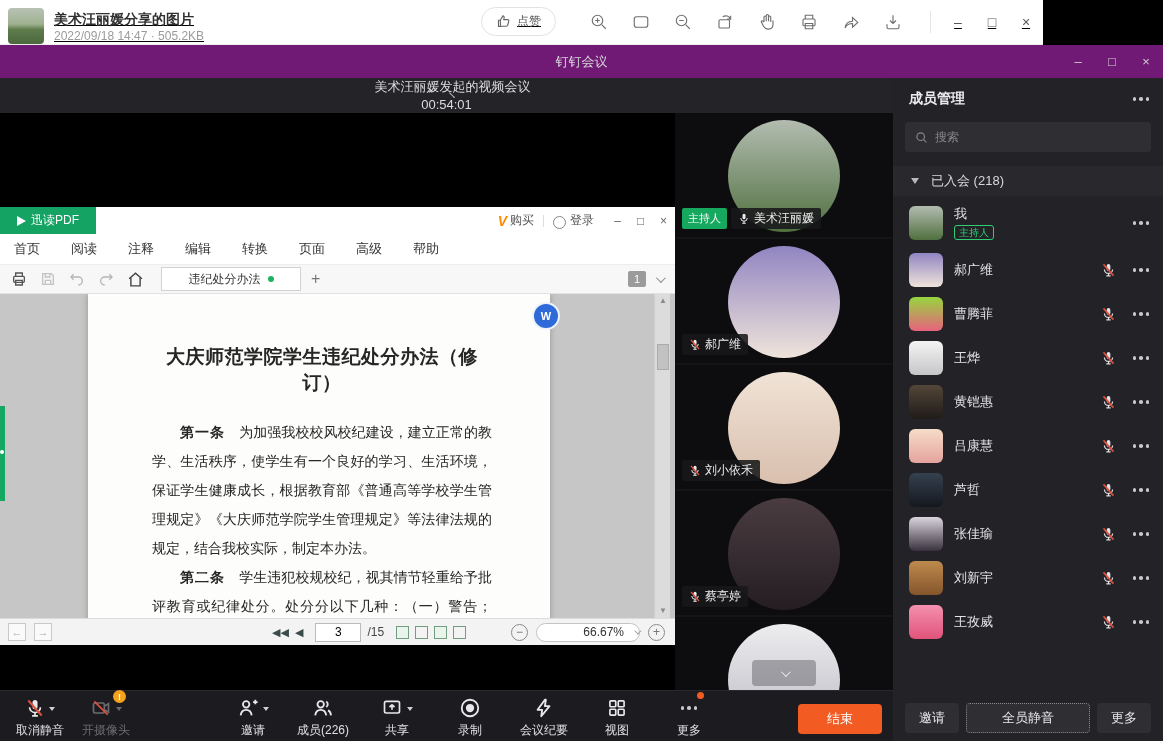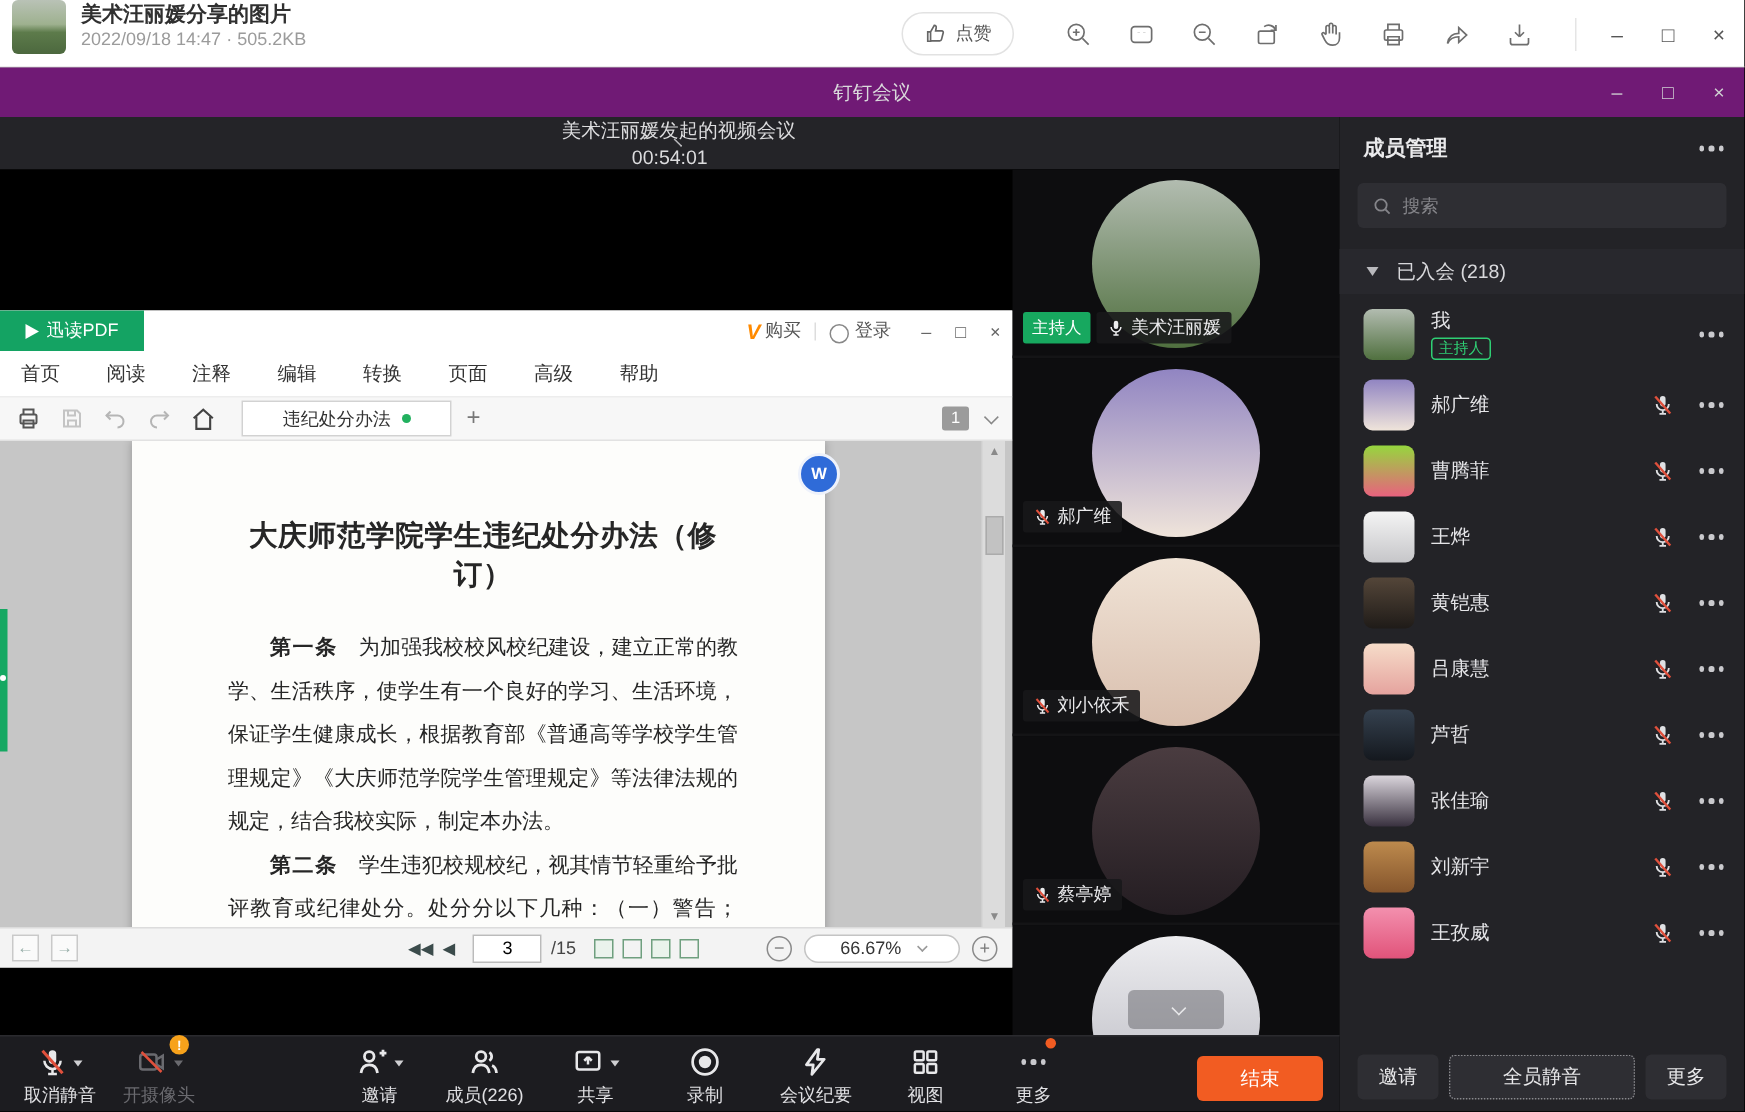--- a/index.html
+++ b/index.html
@@ -1,22 +1,22 @@
 <!DOCTYPE html>
 <html><head>
 <meta charset="utf-8">
 <style>
   * { margin:0; padding:0; box-sizing:border-box; }
   html,body { width:1163px; height:741px; overflow:hidden; background:#000;
     font-family:"Liberation Sans","DejaVu Sans",sans-serif; }
   #app { position:relative; width:1163px; height:741px; background:#000; }
 
   
-  .imgbar { position:absolute; left:0; top:0; width:1163px; height:45px; background:#fff;
-    border-bottom:1px solid #ececec; display:flex; align-items:flex-start; }
+  .imgbar { position:absolute; left:0; top:0; width:1043px; height:45px; background:#fff;
+    border-bottom:1px solid #ececec; display:flex; align-items:flex-end;text-decoration:underline; }
   .imgbar .thumb { width:36px; height:36px; border-radius:4px; margin-left:8px;
     background:linear-gradient(180deg,#b9c2b6 0%,#9eb18f 45%,#5d7b4b 60%,#4c683e 100%); }
   .imgbar .titles { margin-left:10px; }
   .imgbar .t1 { font-size:14px; font-weight:bold; color:#303030; line-height:18px; }
   .imgbar .t2 { font-size:12px; color:#9b9b9b; line-height:16px; }
   .imgbar .right { margin-left:auto; display:flex; align-items:center; }
   .like-pill { display:flex; align-items:center; gap:6px; border:1px solid #e2e2e2; border-radius:15px;
     height:29px; padding:0 14px; color:#555; font-size:12px; margin-right:22px; background:#fff; cursor:pointer; }
   .ibtn { width:20px; height:20px; margin:0 11px; display:flex; align-items:center; justify-content:center; }
   .ibtn svg { stroke:#6e6e6e; fill:none; stroke-width:1.5; }
@@ -96,21 +96,21 @@
   .tri { color:#3b4b4b; font-size:11px; margin-right:6px; }
   .pageinput { width:46px; height:19px; border:1px solid #bbb; text-align:center; font-size:12px;
     margin:0 6px; background:#fff; }
   .viewics { display:flex; gap:6px; margin-left:12px; }
   .vic { width:13px; height:13px; border:1.4px solid #6f9f7f; background:#eaf3ec; }
   .vic.alt { background:transparent; }
   .zoomctl { position:absolute; right:10px; display:flex; align-items:center; gap:8px; }
   .zcirc { width:17px; height:17px; border:1.4px solid #8a8a8a; border-radius:50%; color:#777;
     display:flex; align-items:center; justify-content:center; font-size:12px; line-height:1; }
   .zoompill { width:104px; height:19px; border:1px solid #c4c4c4; border-radius:10px; background:#fff;
-    display:flex; align-items:center; justify-content:center; gap:10px; font-size:12px; color:#333; }
+    display:flex; align-items:center; justify-content:flex-end; gap:10px; font-size:12px; color:#333; }
   .zoompill .chev { border-color:#999; width:5px; height:5px; margin:0; }
 
   
   .tiles { position:absolute; left:675px; top:0; width:218px; height:577px; display:flex; flex-direction:column; }
   .tile { position:relative; height:126px; border-bottom:2px solid #141416; background:#0d0d0f; overflow:hidden; }
   .tile:last-child { flex:1; border-bottom:none; }
   .tile .avatar { position:absolute; left:53px; top:7px; width:112px; height:112px; border-radius:50%; }
   .tile .labels { position:absolute; left:7px; bottom:8px; display:flex; gap:4px; align-items:center; }
   .lab-pill { background:rgba(24,24,26,.88); border-radius:2px; height:21px; display:flex; align-items:center;
     gap:4px; padding:0 7px; color:#ececee; font-size:12px; }

